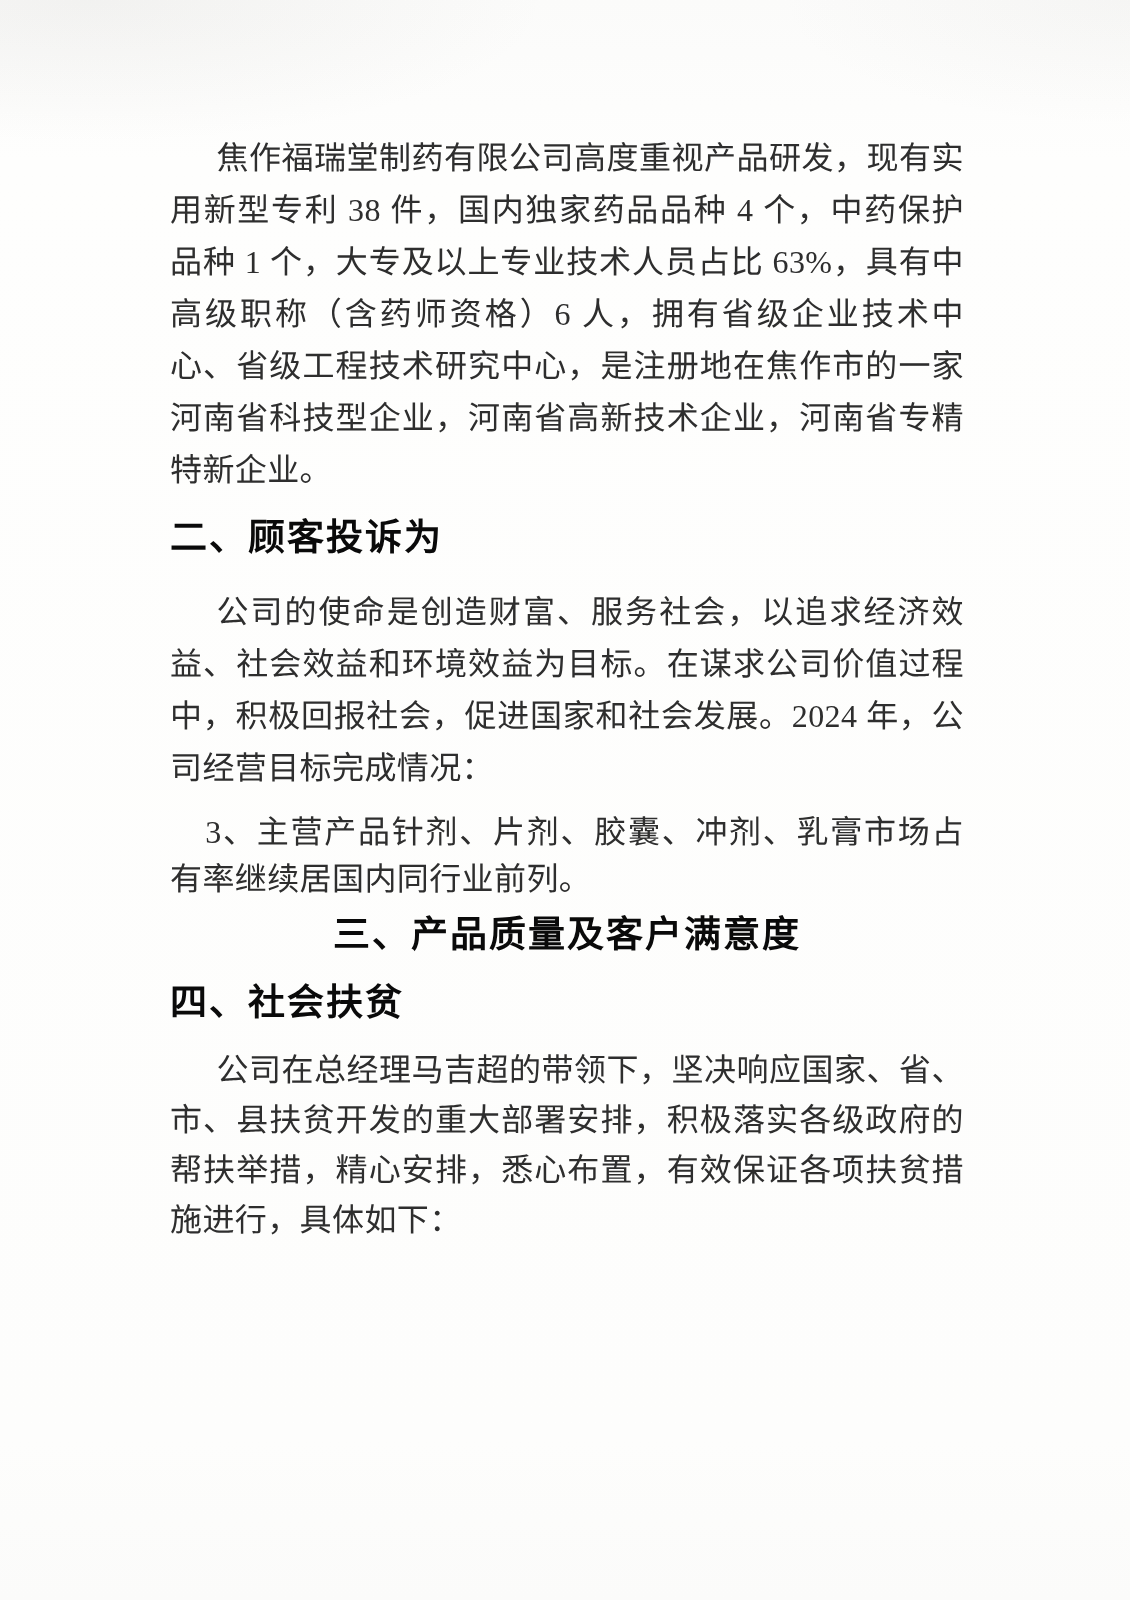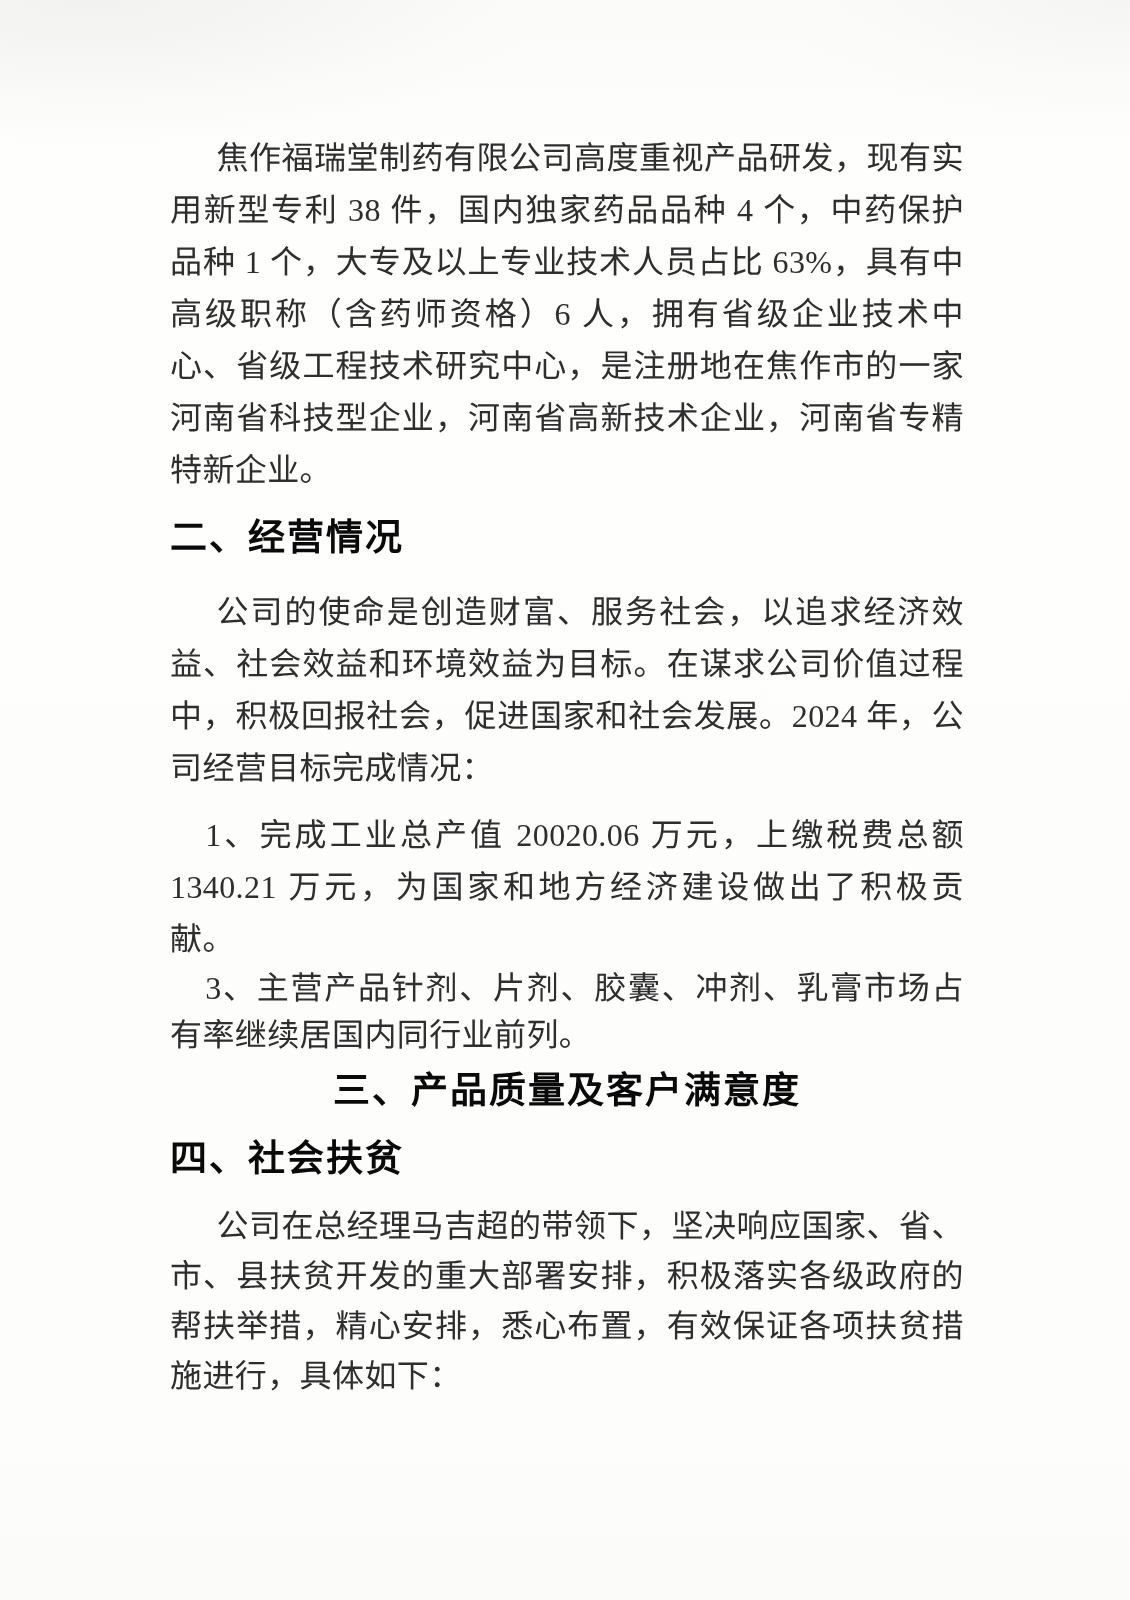--- a/index.html
+++ b/index.html
@@ -56,25 +56,24 @@
   .p-quality { line-height: 51px; }
   .p-poverty { line-height: 50px; }
 </style>
 </head>
 <body>
 
 <div class="page">
 
   <p class="body-text">焦作福瑞堂制药有限公司高度重视产品研发，现有实用新型专利 38 件，国内独家药品品种 4 个，中药保护品种 1 个，大专及以上专业技术人员占比 63%，具有中高级职称（含药师资格）6 人，拥有省级企业技术中心、省级工程技术研究中心，是注册地在焦作市的一家河南省科技型企业，河南省高新技术企业，河南省专精特新企业。</p>
 
-  <h2 class="section-heading h-ops">二、经营情况</h2>
+  <h2 class="section-heading h-ops">二、顾客投诉为</h2>
 
   <p class="body-text p-mission">公司的使命是创造财富、服务社会，以追求经济效益、社会效益和环境效益为目标。在谋求公司价值过程中，积极回报社会，促进国家和社会发展。2024 年，公司经营目标完成情况：</p>
 
-  <p class="body-text item">1、完成工业总产值 20020.06 万元，上缴税费总额 1340.21 万元，为国家和地方经济建设做出了积极贡献。</p>
 
 
   <p class="body-text item tight">3、主营产品针剂、片剂、胶囊、冲剂、乳膏市场占有率继续居国内同行业前列。</p>
 
 
   <h2 class="section-heading h-quality">三、产品质量及客户满意度</h2>
 
 
   <h2 class="section-heading h-poverty">四、社会扶贫</h2>
 

